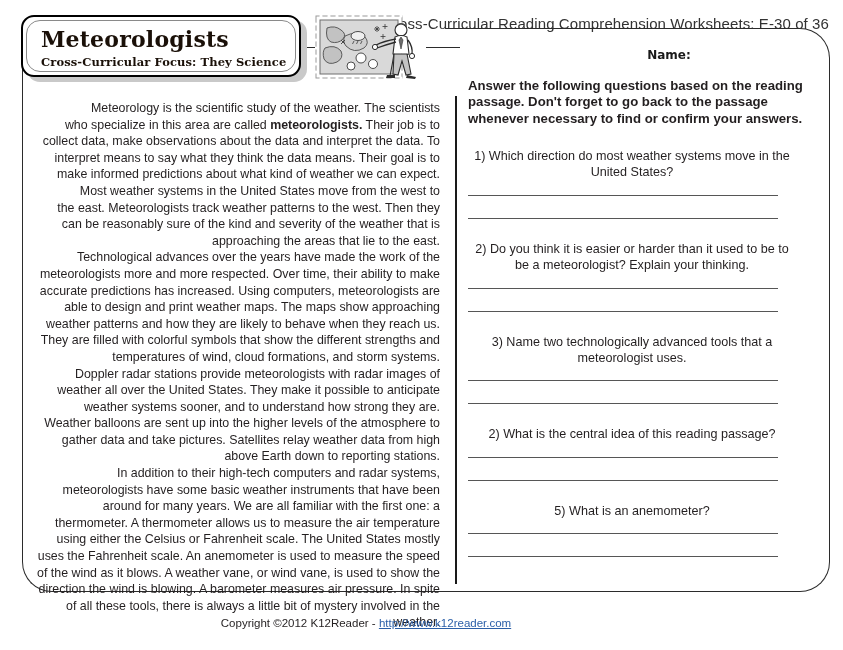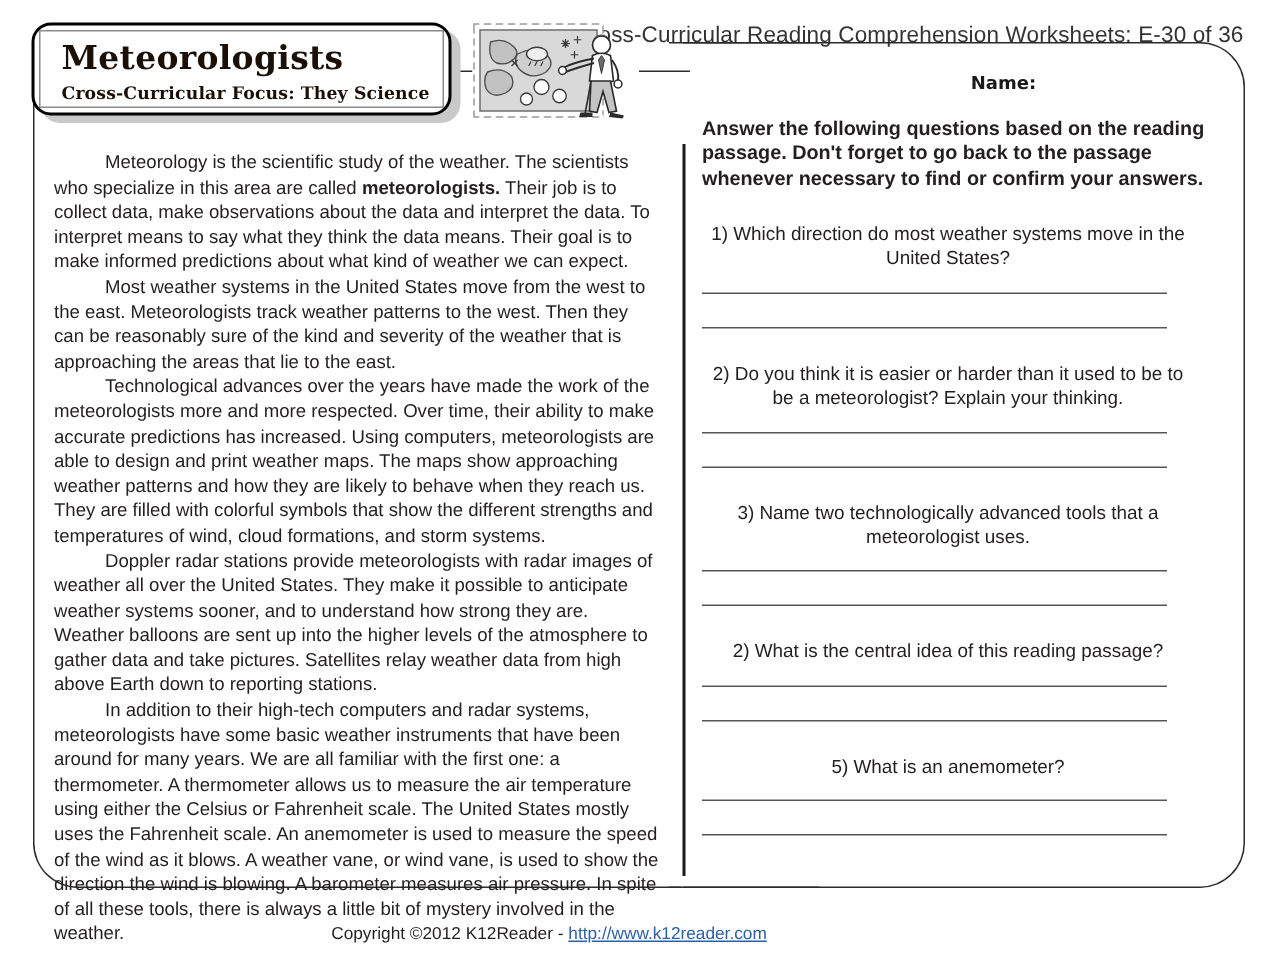--- a/index.html
+++ b/index.html
@@ -121,21 +121,21 @@
     border-radius: 13px;
     box-sizing: border-box;
   }
   .title-card-inner {
     position: absolute;
     left: 3px;
     top: 3px;
     right: 3px;
     bottom: 3px;
     border: 1px solid #8a8a8a;
-    border-radius: 0;
+    border-radius: 14px;
     box-sizing: border-box;
     padding: 6px 0 0 14px;
   }
   .worksheet-title {
     font-family: "DejaVu Serif", serif;
     font-weight: bold;
     font-size: 22px;
     color: #1a1008;
     letter-spacing: 0.2px;
     line-height: 1.1;
@@ -166,20 +166,21 @@
     top: 100px;
     width: 404px;
     font-size: 12.4px;
     line-height: 16.6px;
     color: #231f20;
     text-align: left;
   }
   .passage p {
     margin: 0;
     text-indent: 34px;
+    text-align: right;
   }
   .passage b { font-weight: bold; }
 
   
   .name-row {
     position: absolute;
     left: 533px;
     top: 48px;
     width: 272px;
     display: flex;

